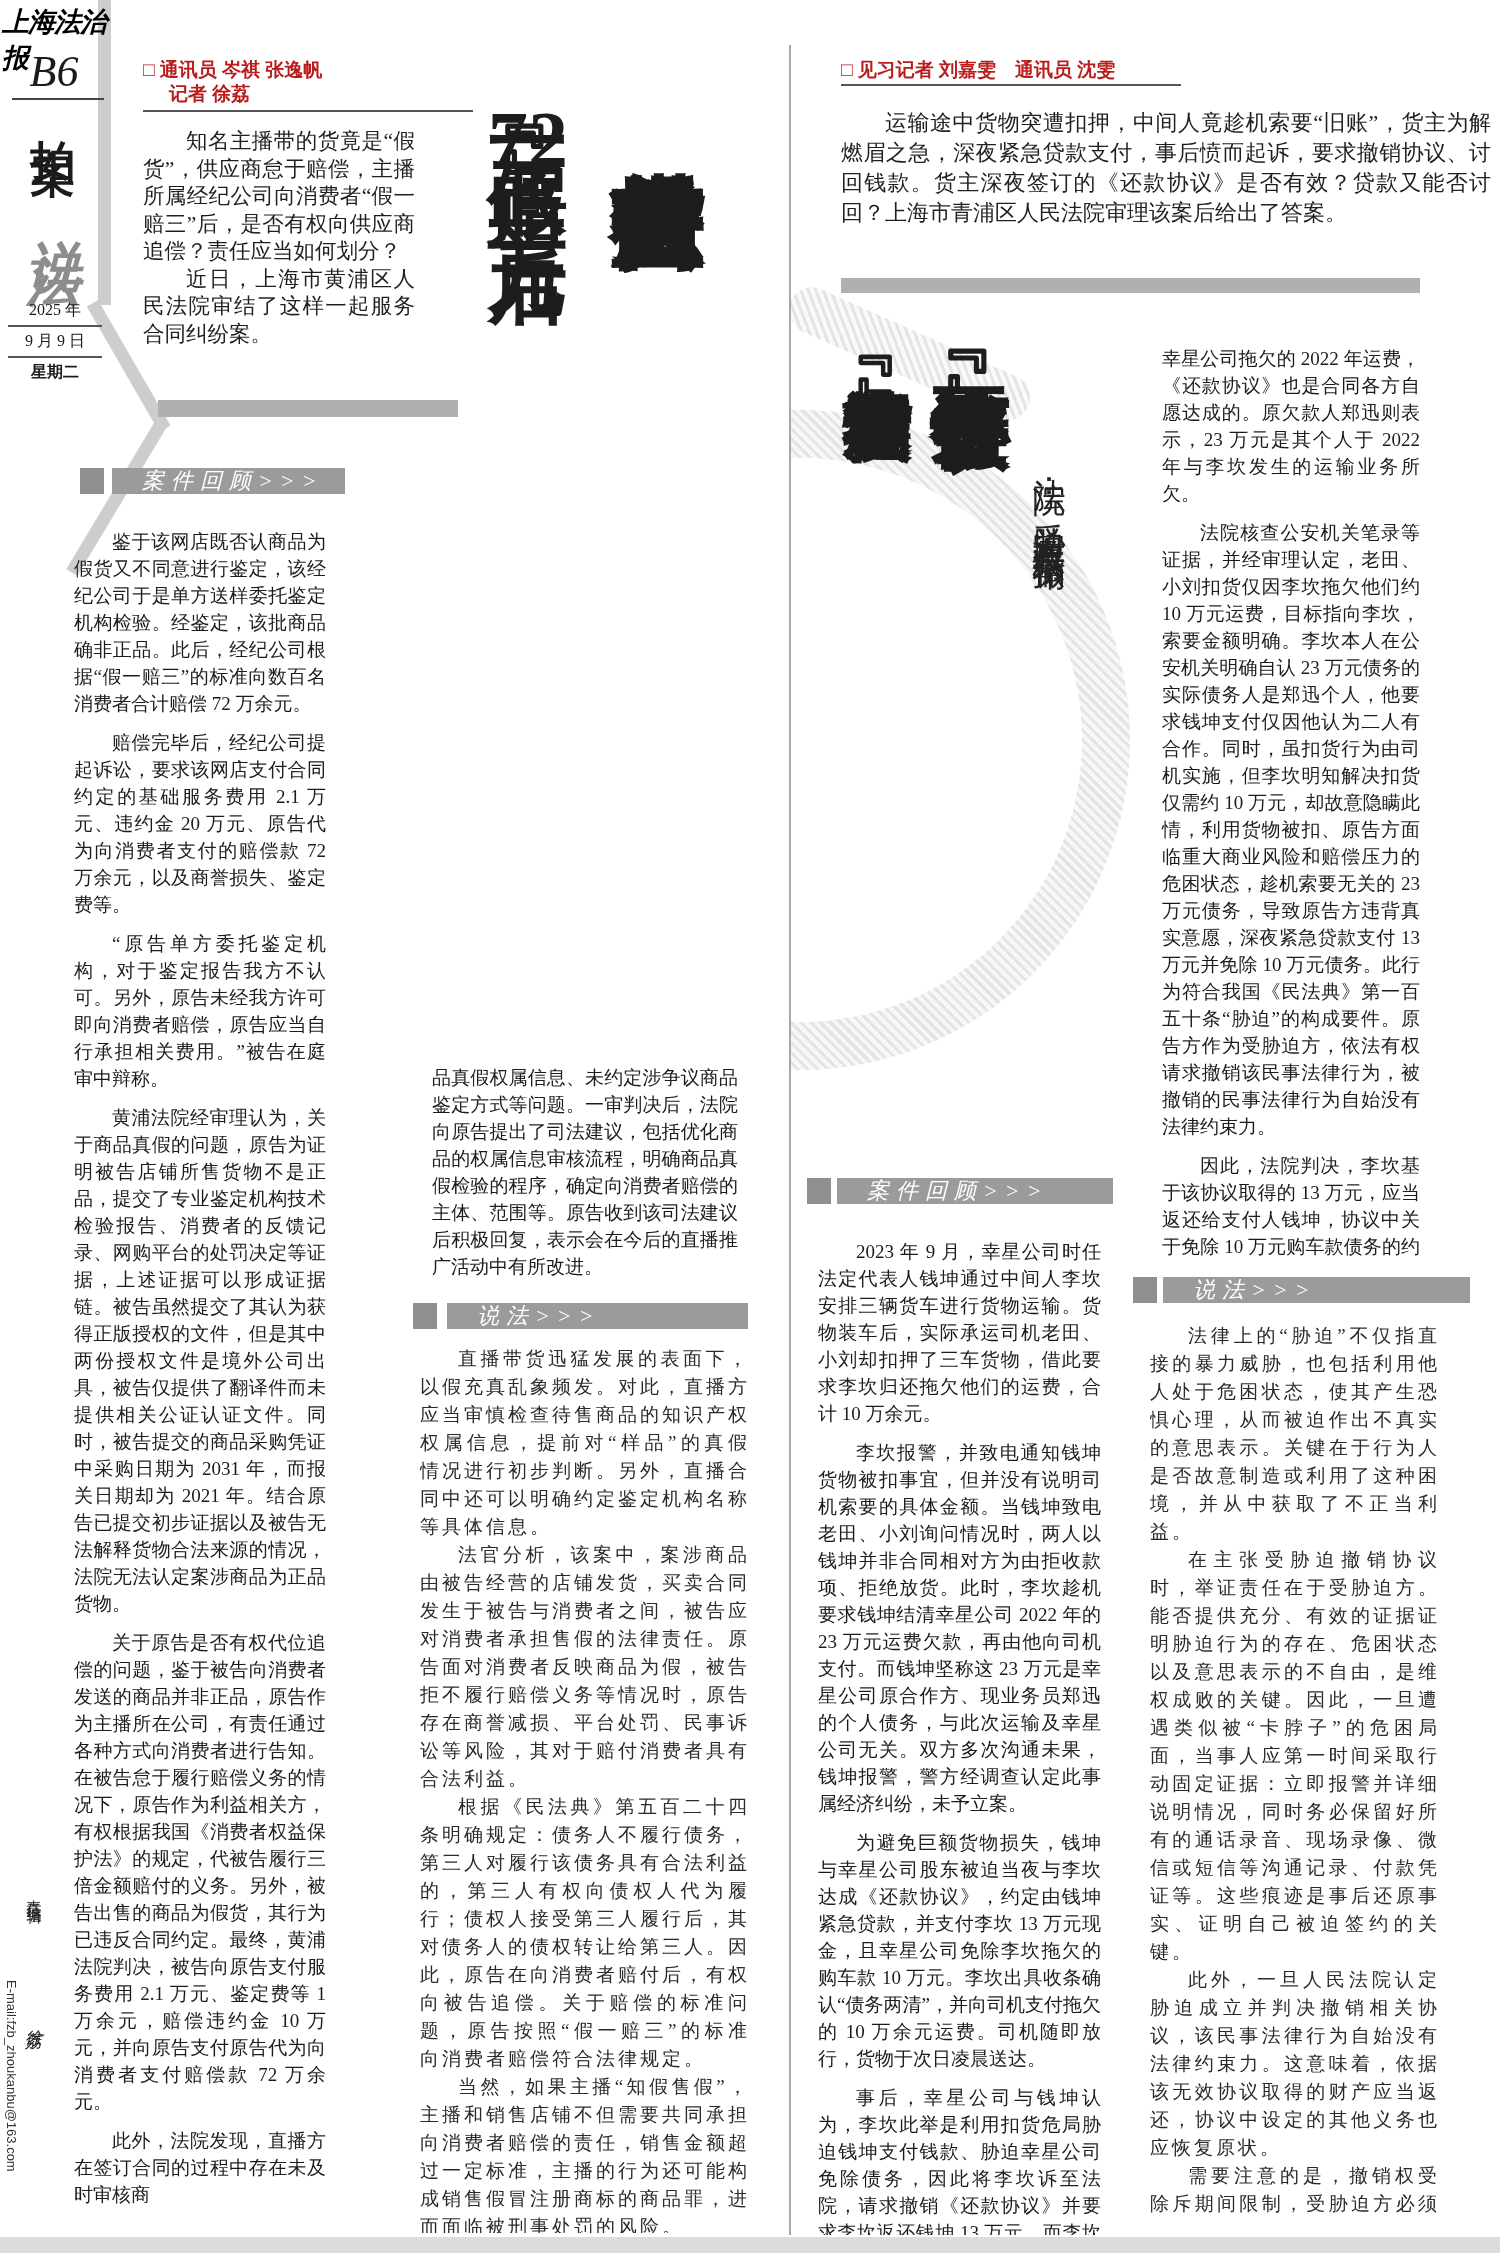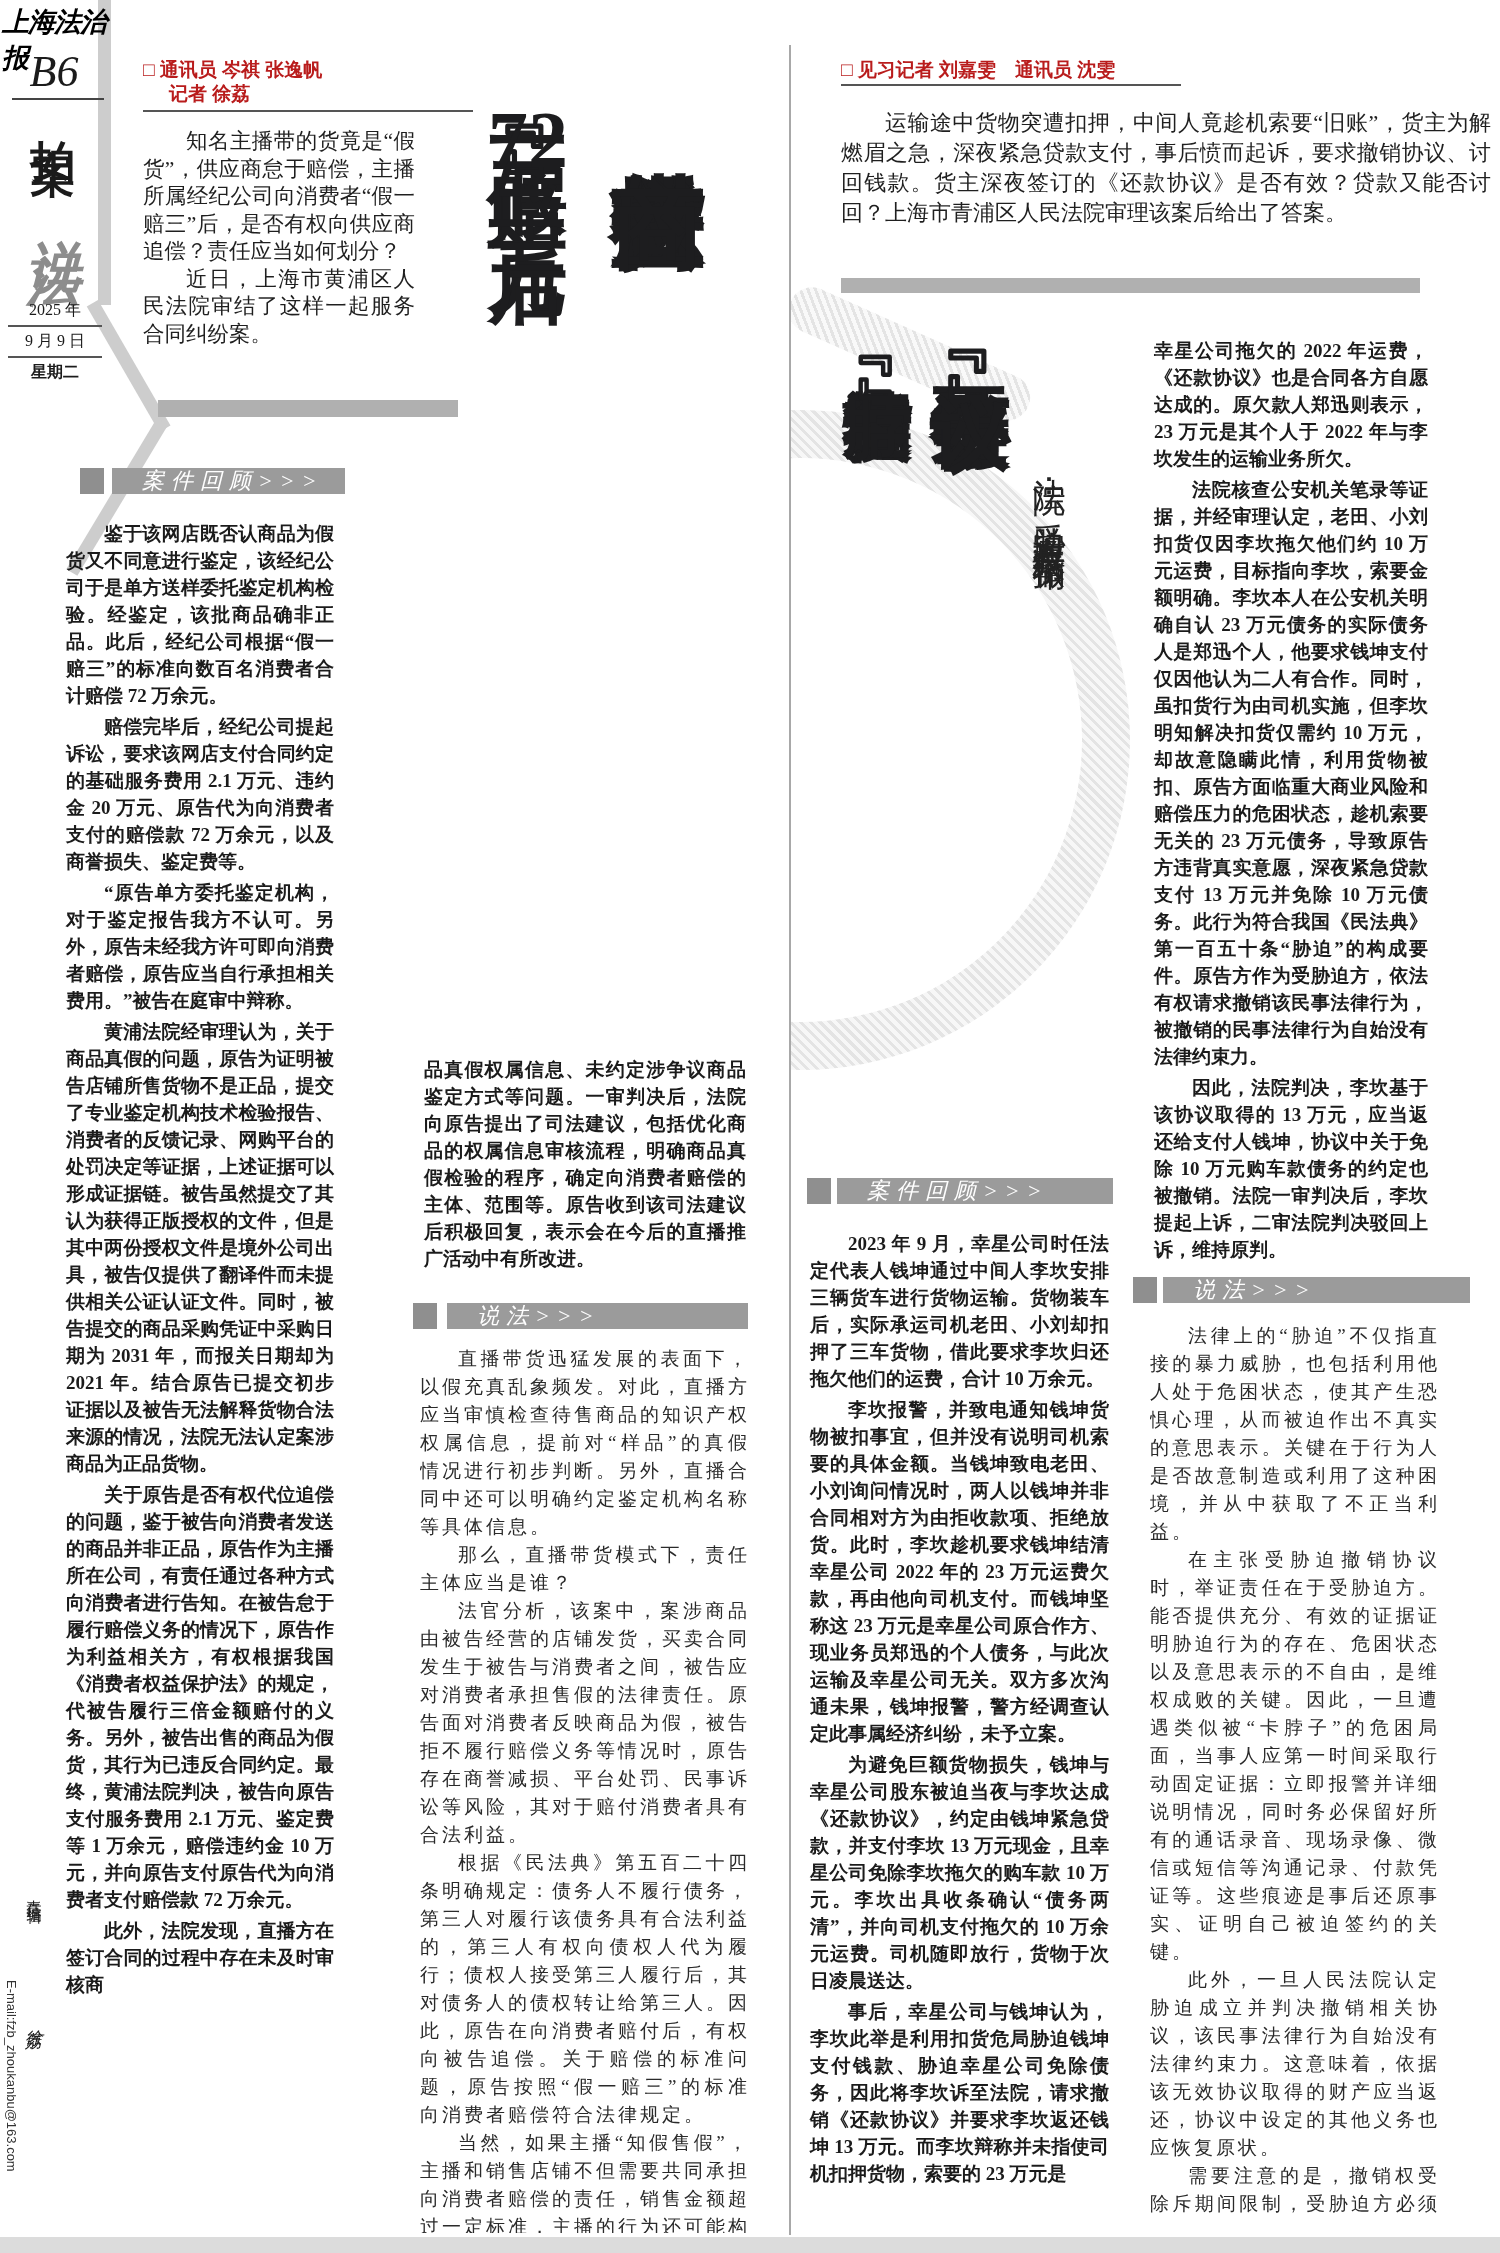--- a/index.html
+++ b/index.html
@@ -24,21 +24,21 @@
   
   .byline{font-family:"Liberation Sans",sans-serif;font-weight:bold;font-size:19px;color:#b91c1c;line-height:24px;}
   .byline-rule{background:#555;height:2px;}
   .intro{font-size:21.5px;line-height:27.5px;text-align:justify;color:#1f1f1f;}
   .intro p{margin:0;text-indent:2em;}
   .graybar{background:#b0b0b0;}
   .sec-square{background:#8f8f8f;width:24px;height:26px;}
   .sec-bar{background:#9b9b9b;height:26px;color:#fff;font-style:italic;font-size:22px;
            letter-spacing:7px;line-height:26px;padding-left:30px;box-sizing:border-box;}
   .body-col{font-size:19px;line-height:27px;text-align:justify;overflow:hidden;z-index:2;}
-  .body-col p{margin:4px;text-indent:2em;font-weight:bold;}
+  .body-col p{margin:12px;text-indent:2em;}
   .body-col p.cont{text-indent:0;}
   .comment-col{font-size:19px;line-height:28px;letter-spacing:3px;text-align:justify;
                color:#2a2a2a;overflow:hidden;z-index:2;}
   .comment-col p{margin:0;text-indent:2em;}
   .note{font-size:18px;font-style:italic;text-align:right;letter-spacing:1px;margin-top:6px;}
   
   .hl{font-weight:bold;color:#1d1d1f;line-height:1;z-index:2;}
   .hl-l-main{left:612px;top:98px;height:900px;font-size:94px;}
   .hl-l-sub{left:488px;top:100px;height:900px;font-size:80px;}
   .hl-r-main{left:931px;top:325px;height:840px;font-size:80px;}
@@ -116,21 +116,20 @@
 
   <div class="abs body-col" style="left:420px;top:1052px;width:330px;height:240px;">
     <p class="cont">品真假权属信息、未约定涉争议商品鉴定方式等问题。一审判决后，法院向原告提出了司法建议，包括优化商品的权属信息审核流程，明确商品真假检验的程序，确定向消费者赔偿的主体、范围等。原告收到该司法建议后积极回复，表示会在今后的直播推广活动中有所改进。</p>
   </div>
 
   <div class="abs sec-square" style="left:413px;top:1303px;"></div>
   <div class="abs sec-bar" style="left:447px;top:1303px;width:301px;">说法&gt;&gt;&gt;</div>
 
   <div class="abs comment-col" style="left:420px;top:1345px;width:330px;height:888px;">
       <p>直播带货迅猛发展的表面下，以假充真乱象频发。对此，直播方应当审慎检查待售商品的知识产权权属信息，提前对“样品”的真假情况进行初步判断。另外，直播合同中还可以明确约定鉴定机构名称等具体信息。</p>
-      <p>那么，直播带货模式下，责任主体应当是谁？</p>
       <p>法官分析，该案中，案涉商品由被告经营的店铺发货，买卖合同发生于被告与消费者之间，被告应对消费者承担售假的法律责任。原告面对消费者反映商品为假，被告拒不履行赔偿义务等情况时，原告存在商誉减损、平台处罚、民事诉讼等风险，其对于赔付消费者具有合法利益。</p>
       <p>根据《民法典》第五百二十四条明确规定：债务人不履行债务，第三人对履行该债务具有合法利益的，第三人有权向债权人代为履行；债权人接受第三人履行后，其对债务人的债权转让给第三人。因此，原告在向消费者赔付后，有权向被告追偿。关于赔偿的标准问题，原告按照“假一赔三”的标准向消费者赔偿符合法律规定。</p>
       <p>当然，如果主播“知假售假”，主播和销售店铺不但需要共同承担向消费者赔偿的责任，销售金额超过一定标准，主播的行为还可能构成销售假冒注册商标的商品罪，进而面临被刑事处罚的风险。</p>
     </div>
 
   <div id="rdecor" class="abs">
     <div class="swoosh"></div>
     <div class="ring-outer"></div>
     <div class="ring-inner"></div>
   </div>

